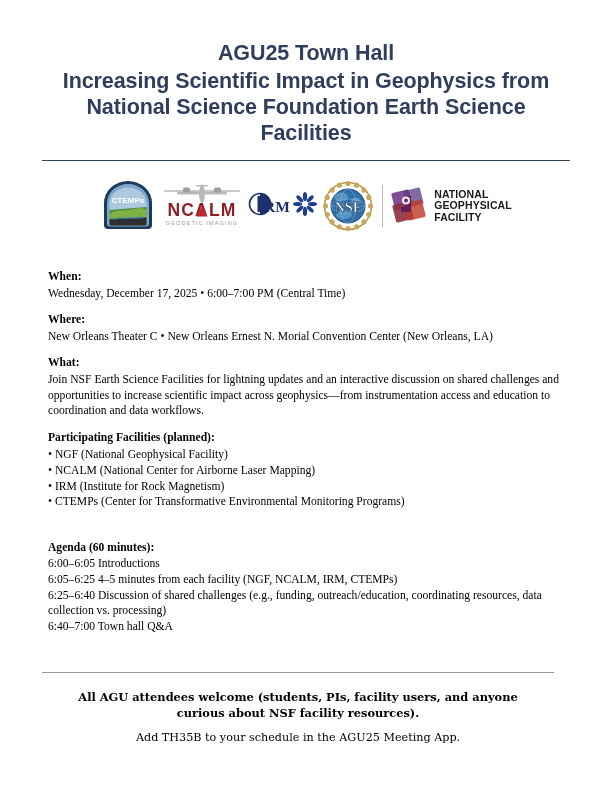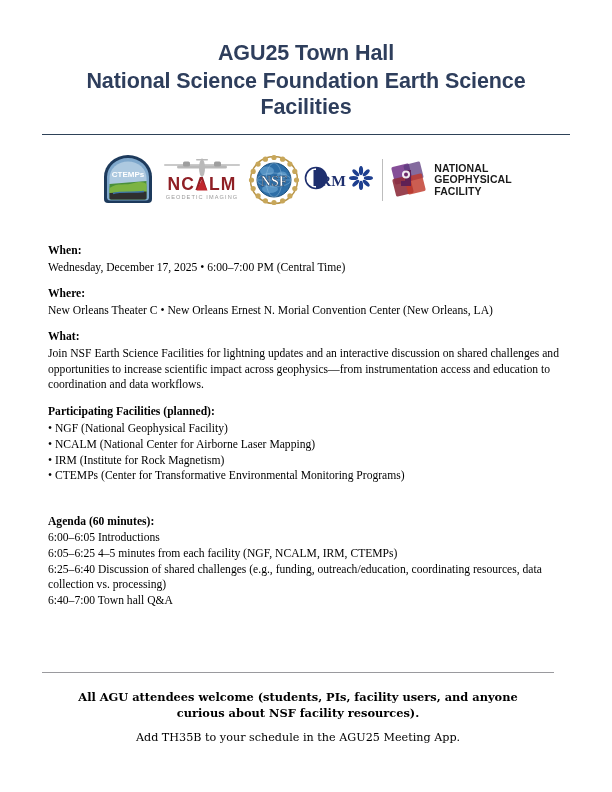--- a/index.html
+++ b/index.html
@@ -187,20 +187,21 @@
     text-align: center;
   }
 </style>
 </head>
 <body>
 
 <div class="page">
 
   <div class="title-block">
     <div class="title-line first">AGU25 Town Hall</div>
+    <div class="title-line">Increasing Scientific Impact in Geophysics from</div>
     <div class="title-line">National Science Foundation Earth Science</div>
     <div class="title-line">Facilities</div>
   </div>
 
   <hr class="rule-dark">
 
   <div class="logo-band">
 
     <div class="logo">
       <svg class="ctemps-mark" viewBox="0 0 56 50">
@@ -223,20 +224,41 @@
           <ellipse cx="42" cy="12" rx="3" ry="9"></ellipse>
           <rect x="17" y="9.5" width="50" height="3" rx="1.5"></rect>
           <rect x="23" y="5.6" width="7" height="5" rx="1.6" fill="#9e9e9e"></rect>
           <rect x="54" y="5.6" width="7" height="5" rx="1.6" fill="#9e9e9e"></rect>
           <rect x="36" y="3" width="12" height="1.4" rx="0.7"></rect>
           <rect x="41.2" y="2.6" width="1.6" height="7"></rect>
         </g>
         <text x="42" y="34" text-anchor="middle" font-family="Liberation Sans, sans-serif" font-size="17.5" font-weight="bold" fill="#8f1f25" letter-spacing="1.2">NCALM</text>
         <polygon points="42,23.5 47.5,34.5 36.5,34.5" fill="#c0272d"></polygon>
         <text x="42" y="42.5" text-anchor="middle" font-family="Liberation Sans, sans-serif" font-size="5.6" fill="#9a9a9a" letter-spacing="1.1">GEODETIC IMAGING</text>
+      </svg>
+    </div>
+
+    <div class="logo">
+      <svg class="irm-mark" viewBox="0 0 70 32">
+        <circle cx="12" cy="14" r="10.5" fill="none" stroke="#1e2f6e" stroke-width="1.6"></circle>
+        <path d="M12 3.5 A10.5 10.5 0 0 1 12 24.5 Z" fill="#1e2f6e"></path>
+        <rect x="9.5" y="6" width="3.2" height="16" fill="#1e2f6e"></rect>
+        <text x="16" y="21.5" font-family="Liberation Serif, serif" font-size="15.5" font-weight="bold" fill="#1e2f6e">RM</text>
+        <g fill="#1e3f8f">
+          <g transform="translate(57,14)">
+            <ellipse cx="0" cy="-7.4" rx="2.1" ry="4.6"></ellipse>
+            <ellipse cx="0" cy="7.4" rx="2.1" ry="4.6"></ellipse>
+            <ellipse cx="-7.4" cy="0" rx="4.6" ry="2.1"></ellipse>
+            <ellipse cx="7.4" cy="0" rx="4.6" ry="2.1"></ellipse>
+            <ellipse cx="-5.2" cy="-5.2" rx="4.4" ry="2" transform="rotate(45 -5.2 -5.2)"></ellipse>
+            <ellipse cx="5.2" cy="5.2" rx="4.4" ry="2" transform="rotate(45 5.2 5.2)"></ellipse>
+            <ellipse cx="5.2" cy="-5.2" rx="4.4" ry="2" transform="rotate(-45 5.2 -5.2)"></ellipse>
+            <ellipse cx="-5.2" cy="5.2" rx="4.4" ry="2" transform="rotate(-45 -5.2 5.2)"></ellipse>
+          </g>
+        </g>
       </svg>
     </div>
 
     <div class="logo">
       <svg class="nsf-mark" viewBox="0 0 52 52">
         <g stroke="#b79448" stroke-width="1.5" fill="none">
           <circle cx="26" cy="26" r="23.5"></circle>
         </g>
         <g fill="#c8a75a">
           <g id="fig"></g>
@@ -266,41 +288,20 @@
         </g>
         <g stroke="#9ec6e4" stroke-width="0.6" fill="none" opacity="0.7">
           <ellipse cx="26" cy="26" rx="17" ry="7"></ellipse>
           <ellipse cx="26" cy="26" rx="8" ry="17"></ellipse>
           <line x1="9" y1="26" x2="43" y2="26"></line>
         </g>
         <text x="26" y="32" text-anchor="middle" font-family="Liberation Serif, serif" font-size="14" font-weight="bold" fill="#ffffff" stroke="#16375c" stroke-width="0.5">NSF</text>
       </svg>
     </div>
 
-    <div class="logo">
-      <svg class="irm-mark" viewBox="0 0 70 32">
-        <circle cx="12" cy="14" r="10.5" fill="none" stroke="#1e2f6e" stroke-width="1.6"></circle>
-        <path d="M12 3.5 A10.5 10.5 0 0 1 12 24.5 Z" fill="#1e2f6e"></path>
-        <rect x="9.5" y="6" width="3.2" height="16" fill="#1e2f6e"></rect>
-        <text x="16" y="21.5" font-family="Liberation Serif, serif" font-size="15.5" font-weight="bold" fill="#1e2f6e">RM</text>
-        <g fill="#1e3f8f">
-          <g transform="translate(57,14)">
-            <ellipse cx="0" cy="-7.4" rx="2.1" ry="4.6"></ellipse>
-            <ellipse cx="0" cy="7.4" rx="2.1" ry="4.6"></ellipse>
-            <ellipse cx="-7.4" cy="0" rx="4.6" ry="2.1"></ellipse>
-            <ellipse cx="7.4" cy="0" rx="4.6" ry="2.1"></ellipse>
-            <ellipse cx="-5.2" cy="-5.2" rx="4.4" ry="2" transform="rotate(45 -5.2 -5.2)"></ellipse>
-            <ellipse cx="5.2" cy="5.2" rx="4.4" ry="2" transform="rotate(45 5.2 5.2)"></ellipse>
-            <ellipse cx="5.2" cy="-5.2" rx="4.4" ry="2" transform="rotate(-45 5.2 -5.2)"></ellipse>
-            <ellipse cx="-5.2" cy="5.2" rx="4.4" ry="2" transform="rotate(-45 -5.2 5.2)"></ellipse>
-          </g>
-        </g>
-      </svg>
-    </div>
-
     <div class="vdivider"></div>
 
     <div class="logo ngf-logo">
       <svg class="ngf-mark" viewBox="0 0 36 40">
         <g>
           <rect x="2" y="5" width="18" height="18" rx="1.5" fill="#7b3f8f" opacity="0.92" transform="rotate(-14 11 14)"></rect>
           <rect x="14" y="3" width="17" height="17" rx="1.5" fill="#5b3a7e" opacity="0.75" transform="rotate(-14 22.5 11.5)"></rect>
           <rect x="3" y="17" width="18" height="18" rx="1.5" fill="#8e2f3d" opacity="0.9" transform="rotate(-14 12 26)"></rect>
           <rect x="15" y="15" width="18" height="18" rx="1.5" fill="#c0392b" opacity="0.82" transform="rotate(-14 24 24)"></rect>
           <path d="M14 10 L20 10 L20 26 L10 26 L10 21 L14 21 Z" fill="#5b1f55" opacity="0.95"></path>

